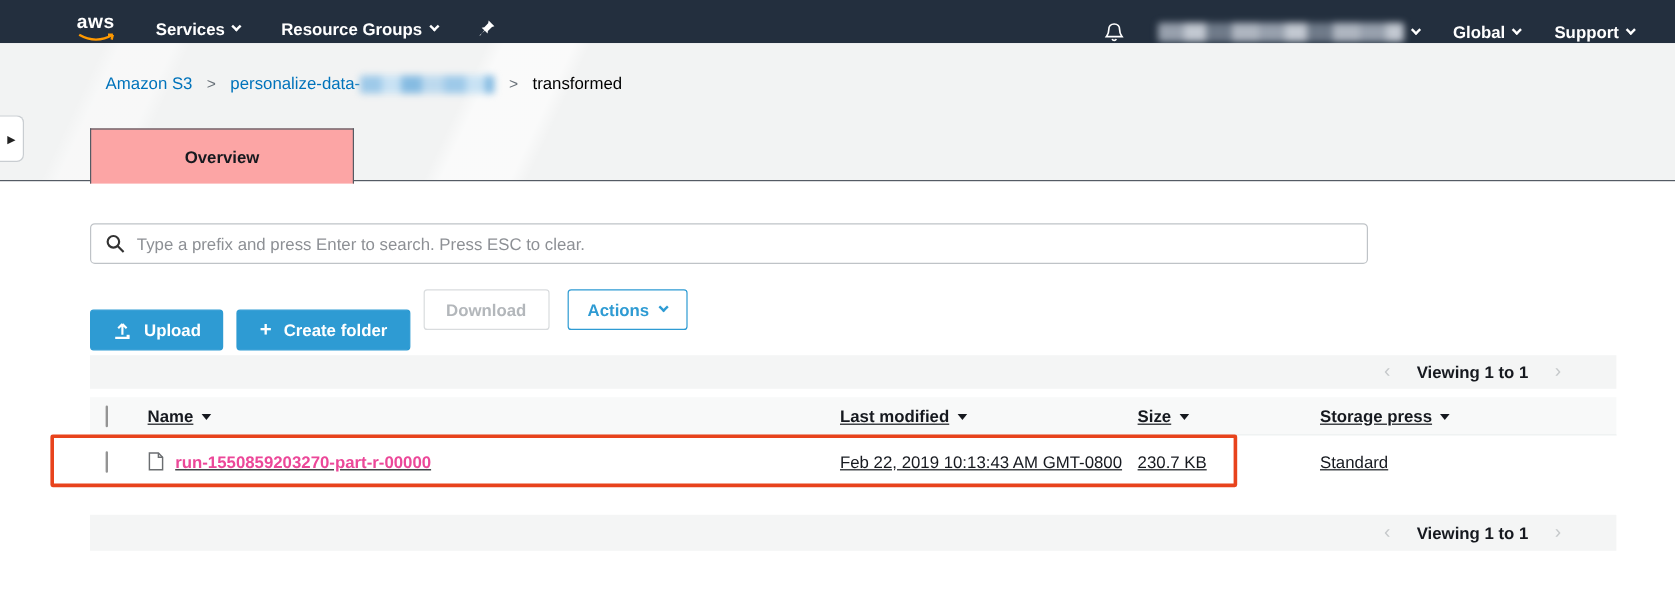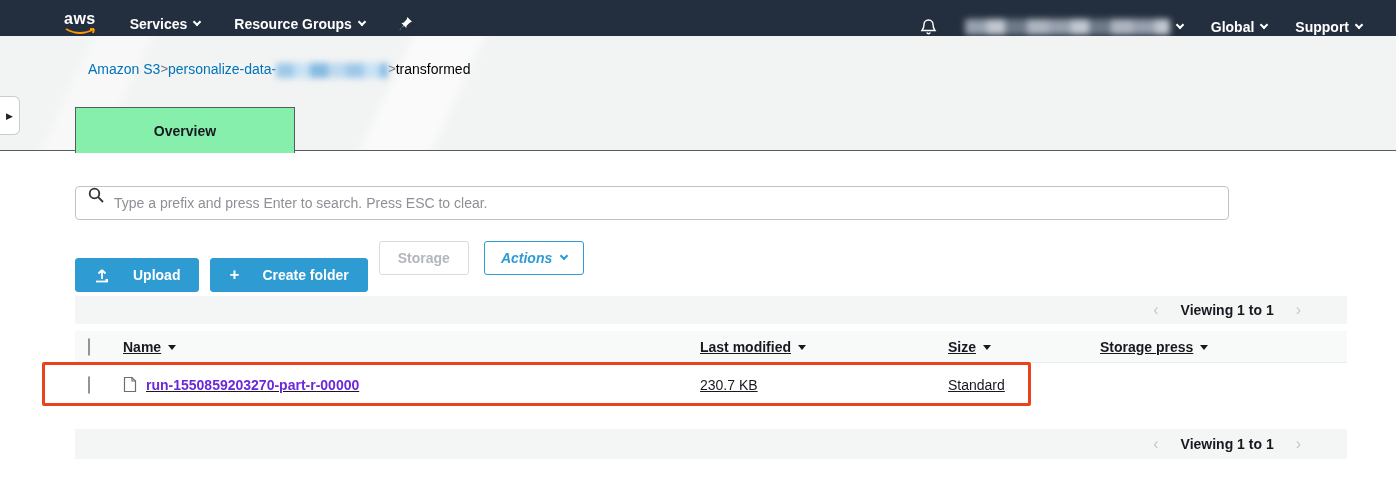--- a/index.html
+++ b/index.html
@@ -38,66 +38,66 @@
     position:absolute; top:36px; left:0; right:0; height:115px;
     background:#f2f3f3; border-bottom:1.5px solid #545b64;
   }
   .header-zone::before {
     content:""; position:absolute; inset:0; pointer-events:none;
     background:
       linear-gradient(115deg, transparent 28%, rgba(255,255,255,.6) 29%, rgba(255,255,255,.6) 33%, transparent 34%),
       linear-gradient(115deg, transparent 6%, rgba(255,255,255,.45) 7%, rgba(255,255,255,.45) 10%, transparent 11%);
   }
   .breadcrumb {
-    position:absolute; top:25px; left:88px; font-size:14px; display:flex; 
+    position:absolute; top:25px; left:88px; font-size:14px; display:flex; align-items:center; gap:12px;
   }
   .crumb-link { color:#0073bb; cursor:pointer; }
   .crumb-sep { color:#687078; font-size:13px; }
   .crumb-current { color:#000000; }
 
   .tab-overview {
     position:absolute; top:107px; left:75px; width:220px; height:46px; z-index:2;
-    background:#86efac; border:1px solid #545b64; border-bottom:none;
+    background:#fca5a5; border:1px solid #545b64; border-bottom:none;
     display:flex; align-items:center; justify-content:center;
     font-size:14px; font-weight:700; cursor:pointer;
   }
   .flyout-handle {
     position:absolute; top:96px; left:0; width:20px; height:39px; z-index:3;
     background:#fff; border:1px solid #c9cdd1; border-left:none; border-radius:0 6px 6px 0;
     display:flex; align-items:center; justify-content:center; cursor:pointer;
     font-size:9px; color:#222;
   }
 
   
   .search-bar {
-    position:absolute; top:186px; left:75px; width:1154px; height:34px;
+    position:absolute; top:186px; left:75px; width:1065px; height:34px;
     background:#fff; border:1px solid #bfc3c7; border-radius:4px;
-    display:flex; padding:0 12px;
+    display:flex; align-items:center; padding:0 12px;
   }
   .search-bar input {
     border:none; outline:none; flex:1; font-size:14px; font-family:inherit; color:#16191f;
     margin-left:10px; background:transparent;
   }
   .search-bar input::placeholder { color:#8d9095; }
 
   
   .toolbar {
     position:absolute; top:241px; left:75px; right:49px; height:34px;
     display:flex; align-items:center;
   }
   .btn {
     height:34px; border-radius:3px; font-size:14px; font-weight:700;
     display:flex; align-items:center; justify-content:center; cursor:pointer;
     font-family:inherit;
   }
-  .btn-primary { background:#2e9bd3; color:#fff; border:1px solid #2e9bd3; padding:10px 18px; gap:23px;margin-top:34px; }
+  .btn-primary { background:#2e9bd3; color:#fff; border:1px solid #2e9bd3; padding:10px 18px; gap:10px;margin-top:34px; }
   .btn-upload { margin-right:11px; }
   .btn-create { margin-right:11px; }
   .btn-disabled { background:#fff; color:#b3b7bb; border:1px solid #d9dcde; padding:0 18px; margin-right:15px; cursor:default; }
-  .btn-outline { background:#fff; color:#2e9bd3; border:1px solid #2e9bd3; padding:0 16px; gap:9px;font-style:italic; }
+  .btn-outline { background:#fff; color:#2e9bd3; border:1px solid #2e9bd3; padding:0 16px; gap:9px; }
   .plus-glyph { font-size:17px; font-weight:700; line-height:1; margin-top:-2px; }
   .chev-blue {
     width:6px; height:6px; border-right:2px solid #2e9bd3; border-bottom:2px solid #2e9bd3;
     transform:rotate(45deg); margin-top:-4px;
   }
   .region-group { margin-left:auto; display:flex; align-items:center; gap:24px; }
   .region-label { font-size:16px; color:#16191f; }
   .refresh-btn { cursor:pointer; display:flex; align-items:center; }
 
   
@@ -124,21 +124,21 @@
   }
   .cell-check { padding-left:13px; }
   .checkbox {
     width:16px; height:16px; background:#fff; border:1px solid #949494; border-radius:2px; cursor:pointer;
   }
   .sort-caret {
     display:inline-block; width:0; height:0; margin-left:7px; vertical-align:2px;
     border-left:4px solid transparent; border-right:4px solid transparent; border-top:5px solid #16191f;
   }
   .name-cell { display:flex; align-items:center; gap:9px; font-weight:700; }
-  .obj-link { color:#6d28d9; }
+  .obj-link { color:#ec4899; }
 
   .highlight-box {
     position:absolute; top:362px; left:42px; width:989px; height:44px; z-index:5;
     border:3px solid #e8431c; border-radius:2px; pointer-events:none;
   }
 
   svg { display:block; }
 </style>
 </head>
 <body>
@@ -222,21 +222,21 @@
         <path d="M2 13.5 H14" stroke="#fff" stroke-width="1.8"></path>
         <rect x="11.5" y="11" width="2.5" height="2" fill="#fff"></rect>
       </svg>
       <span>Upload</span>
     </button>
     <button class="btn btn-primary btn-create">
       <span class="plus-glyph">+</span>
       <span>Create folder</span>
     </button>
     <button class="btn btn-disabled">
-      <span>Storage</span>
+      <span>Download</span>
     </button>
     <button class="btn btn-outline">
       <span>Actions</span>
       <span class="chev-blue"></span>
     </button>
   </div>
 
   <div class="page-bar top">
     <span class="page-chev">‹</span>
     <span class="viewing-label">Viewing 1 to 1</span>
@@ -261,20 +261,21 @@
 
   <div class="trow tgrid">
     <div class="cell-check"><span class="checkbox"></span></div>
     <div class="name-cell">
       <svg width="14" height="17" viewBox="0 0 14 17">
         <path d="M1.5 1.5 H9 L12.5 5 V15.5 H1.5 Z" fill="#fff" stroke="#6b6e71" stroke-width="1.2"></path>
         <path d="M9 1.5 V5 H12.5" fill="none" stroke="#6b6e71" stroke-width="1.2"></path>
       </svg>
       <span class="obj-link">run-1550859203270-part-r-00000</span>
     </div>
+    <div>Feb 22, 2019 10:13:43 AM GMT-0800</div>
     <div>230.7 KB</div>
     <div>Standard</div>
   </div>
 
   <div class="highlight-box"></div>
 
   <div class="page-bar bottom">
     <span class="page-chev">‹</span>
     <span class="viewing-label">Viewing 1 to 1</span>
     <span class="page-chev">›</span>

